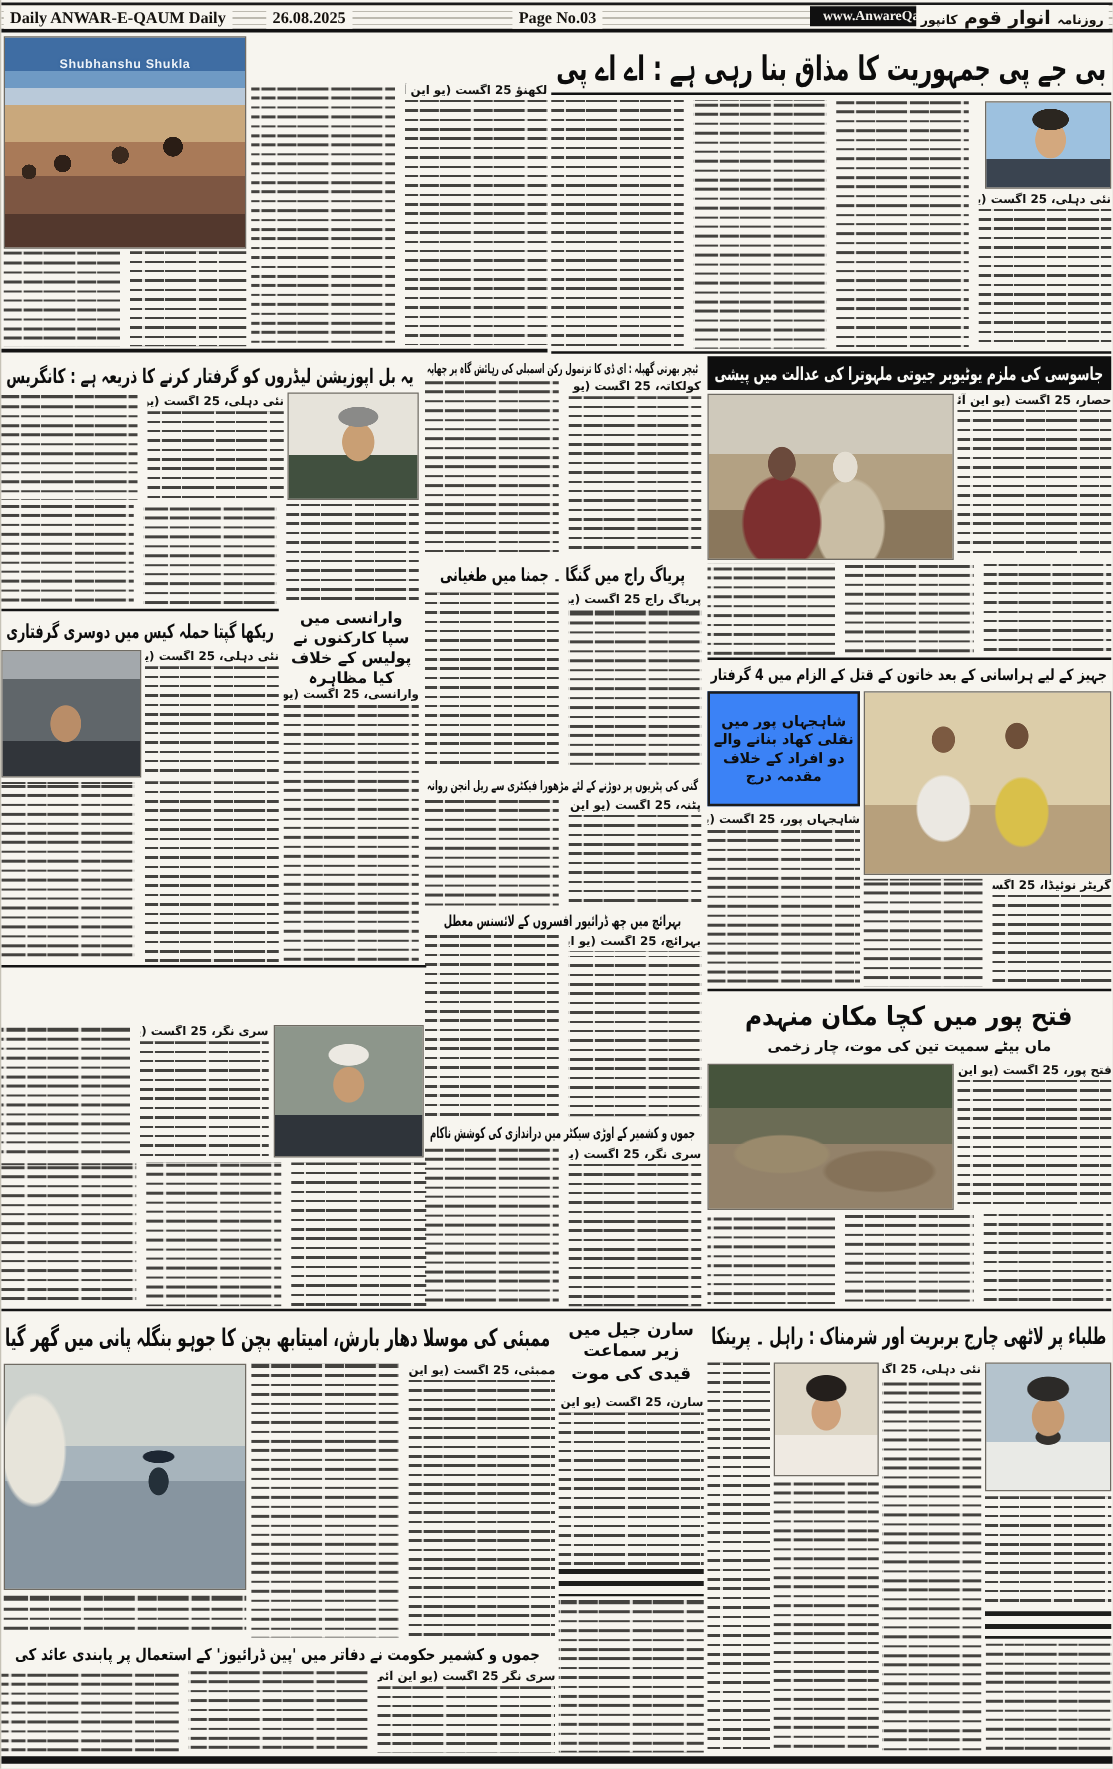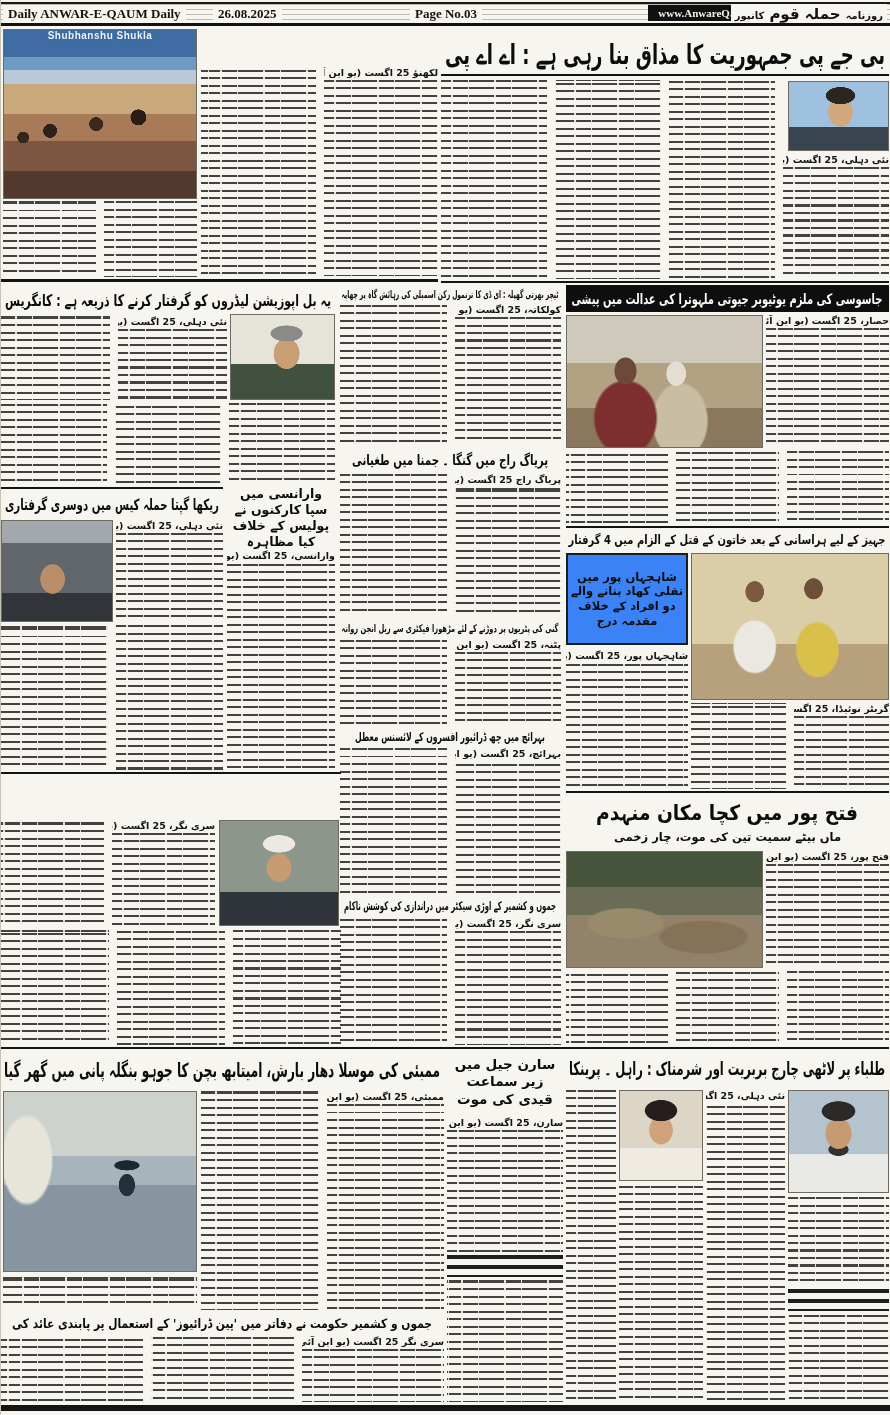--- a/index.html
+++ b/index.html
@@ -40,21 +40,21 @@
   .o2{background-position:9px 0,0 3px;}
   .simb{height:22px;flex:none;margin:3px 0;
     background-image:repeating-linear-gradient(to bottom,rgba(12,12,10,.92) 0 4px,rgba(0,0,0,0) 4px 10px);}
   .dl{direction:rtl;text-align:right;font:bold 9.5px "DejaVu Sans",sans-serif;color:#121210;
       line-height:11px;margin-bottom:2px;white-space:nowrap;overflow:hidden;flex:none;}
   .sp74{height:74px;flex:none;}
   
   .hr{position:absolute;background:#141414;}
   
   .ph{position:absolute;box-sizing:border-box;border:1px solid #6f6b63;background-color:#b9b2a4;}
-  .ph-banner{position:absolute;top:0;left:0;right:0;text-align:center;
+  .ph-banner{position:absolute;top:16px;left:0;right:0;text-align:center;
     font:bold 10px "Liberation Sans",sans-serif;color:#eef3f8;letter-spacing:.5px;text-shadow:0 0 2px #2a5a94;}
   .ph-shukla{background:
     radial-gradient(circle 7px at 24% 60%,#2e2018 98%,rgba(0,0,0,0)),
     radial-gradient(circle 7px at 48% 56%,#3a291e 98%,rgba(0,0,0,0)),
     radial-gradient(circle 8px at 70% 52%,#2a1d15 98%,rgba(0,0,0,0)),
     radial-gradient(circle 6px at 10% 64%,#35261c 98%,rgba(0,0,0,0)),
     linear-gradient(180deg,#3f6da3 0 16%,#6f9ac4 16% 24%,#b9c9d9 24% 32%,#c9a87c 32% 50%,#a97a58 50% 66%,#7d5642 66% 84%,#53382d 84%);}
   .ph-bjp{background:
     radial-gradient(ellipse 24px 14px at 52% 20%,#2b2620 60%,rgba(0,0,0,0) 62%),
     radial-gradient(ellipse 20px 24px at 52% 44%,#d3a87e 60%,rgba(0,0,0,0) 63%),
@@ -106,21 +106,21 @@
 
 <div id="page">
 
   <div class="block masthead" style="left:0;top:2px;width:890px;height:24px">
     <span class="mh-text mh-en">Daily ANWAR-E-QAUM Daily</span>
     <span class="mh-text mh-date">26.08.2025</span>
     <span class="mh-text mh-page">Page No.03</span>
     <span class="mh-site">www.AnwareQaum.com</span>
     <span class="mh-urdu">
       <span class="sm">روزنامہ</span>
-      <span class="bg">حملہ قوم</span>
+      <span class="bg">انوار قوم</span>
       <span class="sm">کانپور</span>
     </span>
   </div>
 
   <div class="ph ph-shukla" style="left:2px;top:29px;width:194px;height:170px">
     <div class="ph-banner">Shubhanshu Shukla</div>
   </div>
   <div class="block cols" style="left:2px;top:201px;width:194px;height:76px">
     <div class="col">
         <div class="sim"></div>

